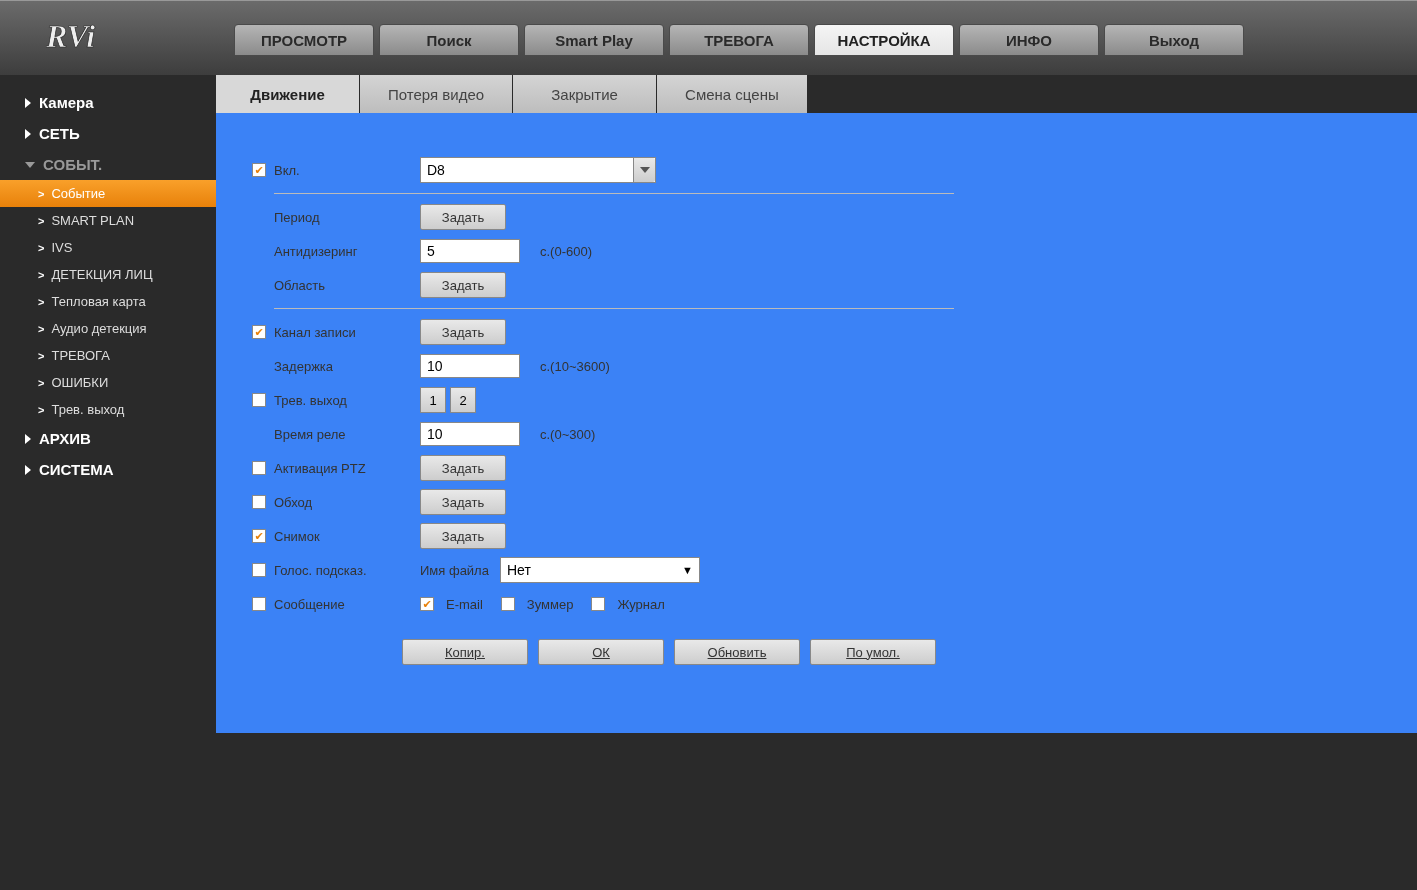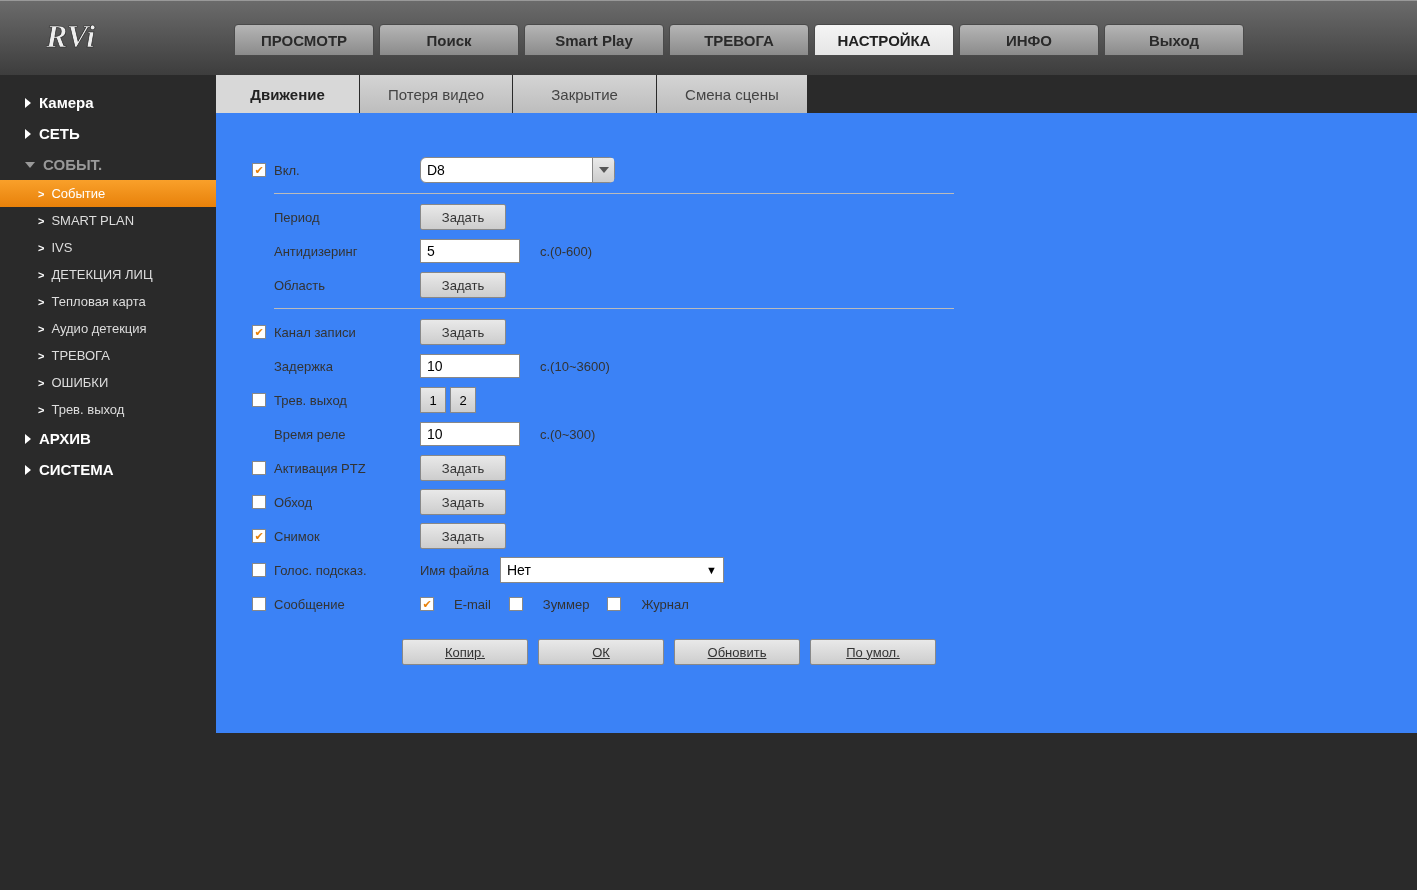--- a/index.html
+++ b/index.html
@@ -136,36 +136,36 @@
   padding: 0 6px;
   font-size: 14px;
 }
 .select {
   width: 196px; height: 26px;
   background: #fff; border: 1px solid #888;
   display: flex; align-items:center; justify-content:space-between;
   padding: 0 6px; cursor:pointer; font-size:14px;
 }
 .select .caret { width:0;height:0;border-left:5px solid transparent;border-right:5px solid transparent;border-top:6px solid #555; }
-.select.dd { width: 195px; position:relative;border-radius:6px; }
+.select.dd { width: 236px; position:relative; }
 .select.dd .caret-box { position:absolute; right:0; top:0; width:22px; height:100%; border-left:1px solid #888; display:flex;align-items:center;justify-content:center; background:linear-gradient(to bottom,#e9e9e9,#cdcdcd); border-radius: 0 2px 2px 0;}
 .suffix { margin-left: 20px; color: #333; font-size:13px; }
 
 .num-btn {
   width: 26px; height: 26px;
   background: linear-gradient(to bottom,#e9e9e9 0%,#cdcdcd 100%);
   border: 1px solid #888;
   display:inline-flex; align-items:center; justify-content:center;
   cursor:pointer; font-size:13px; margin-right:4px;
 }
 
 hr.sep { border: none; border-top:1px solid #bbb; margin: 6px 0 6px 22px; width: 680px;}
 
 .inline-group { display:flex; align-items:center; gap: 18px; }
-.inline-cb { display:flex; align-items:center; gap: 14px; font-size:13px; color:#333;}
+.inline-cb { display:flex; align-items:center; gap: 6px; font-size:13px; color:#333;}
 
 .footer-btns { display:flex; gap: 10px; margin-top: 18px; margin-left: 150px;}
 </style>
 </head>
 <body>
 
 <div class="app">
   <div class="header">
     <div class="logo">
       <svg viewBox="0 0 180 60">
@@ -315,21 +315,21 @@
           <div class="lbl">Снимок</div>
           <button class="btn">Задать</button>
         </div>
 
         <div class="form-row">
           <div class="cb-wrap">
               <span class="cb"></span>
             </div>
           <div class="lbl">Голос. подсказ.</div>
           <span style="width:80px; color:#333; font-size:13px;">Имя файла</span>
-          <div class="select" style="width:224px">
+          <div class="select" style="width:200px">
             <span>Нет</span>
             <span style="font-size:11px;">▼</span>
           </div>
         </div>
 
         <div class="form-row">
           <div class="cb-wrap">
               <span class="cb"></span>
             </div>
           <div class="lbl">Сообщение</div>

